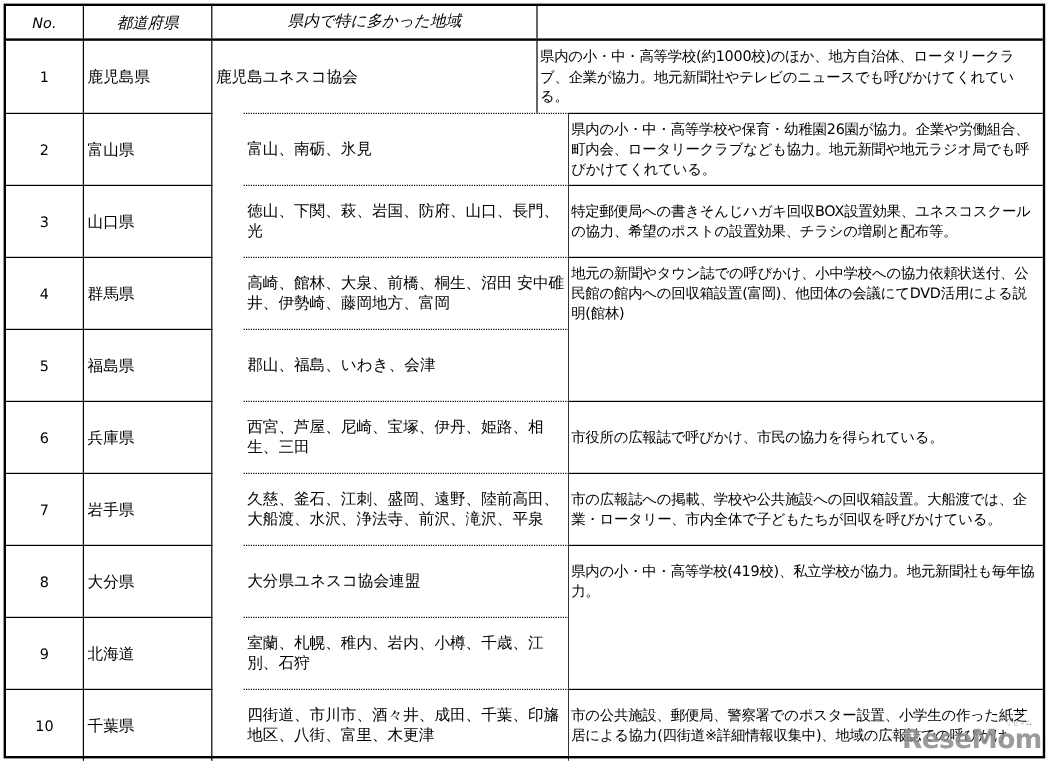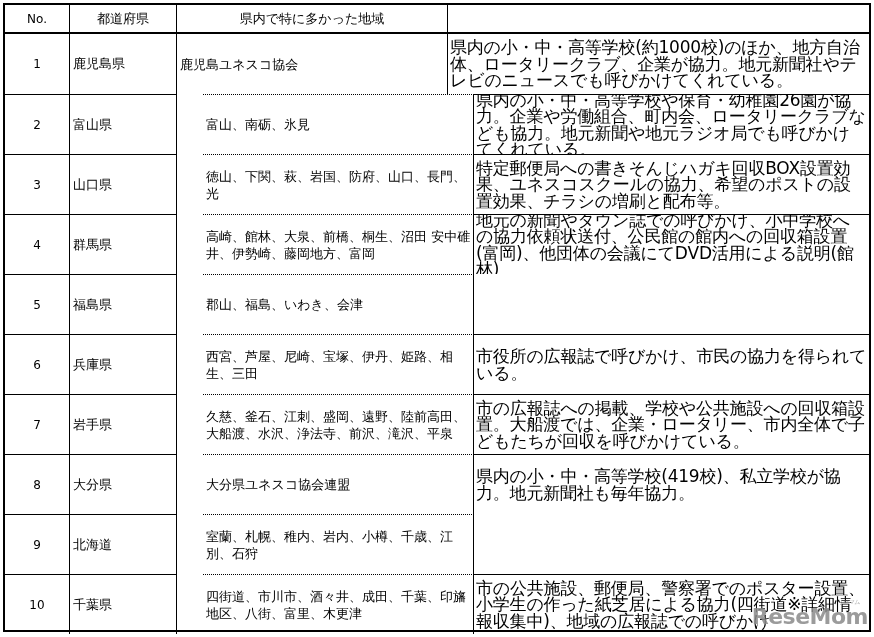--- a/index.html
+++ b/index.html
@@ -8,22 +8,22 @@
   .tbl { position: absolute; left: 3px; top: 3px; width: 868px; height: 629px;
          border: 2px solid #000; box-sizing: border-box; }
   .row { display: flex; box-sizing: border-box; }
   .hdr { height: 29px; border-bottom: 2px solid #000; }
   .data { height: 60px; }
   .cell { box-sizing: border-box; display: flex; align-items: center; overflow: hidden; }
   .c-no { width: 65px; justify-content: center; border-right: 1px solid #000; font-size: 12px; }
   .c-pref { width: 107px; border-right: 1px solid #000; padding-left: 3px; font-size: 13px; }
   .c-area { width: 271px; border-right: 1px solid #000; padding-left: 3px; padding-right: 2px;
             font-size: 13px; line-height: 17px; }
-  .c-reason { flex: 1; padding-left: 2px; padding-right: 2px; font-size: 17px; line-height: 16.5px; letter-spacing: -0.2px; }
-  .hdr .cell { justify-content: center; font-size: 13px; padding: 12px; }
+  .c-reason { flex: 1; padding-left: 2px; padding-right: 2px; font-size: 12px; line-height: 16.5px; letter-spacing: -0.2px; }
+  .hdr .cell { justify-content: center; font-size: 13px; padding: 12px; font-style: italic; }
   .hdr .c-no { font-size: 12px; }
   .data + .data .c-no, .data + .data .c-pref { border-top: 1px solid #000; }
   .data + .data .c-area { border-top: 1px dotted #000; margin-left: 26px; }
   .data + .data .c-reason { border-top: 1px solid #000; }
   .watermark { position: absolute; right: 6px; bottom: 8px; font-family: "DejaVu Sans", sans-serif;
                font-weight: bold; font-size: 22px; color: #8a8a8a; opacity: 0.85; letter-spacing: -0.5px; }
   .watermark .sup { position: absolute; right: 8px; top: -6px; font-size: 6px; font-weight: normal; color: #999; }
 </style>
 </head>
 <body>

